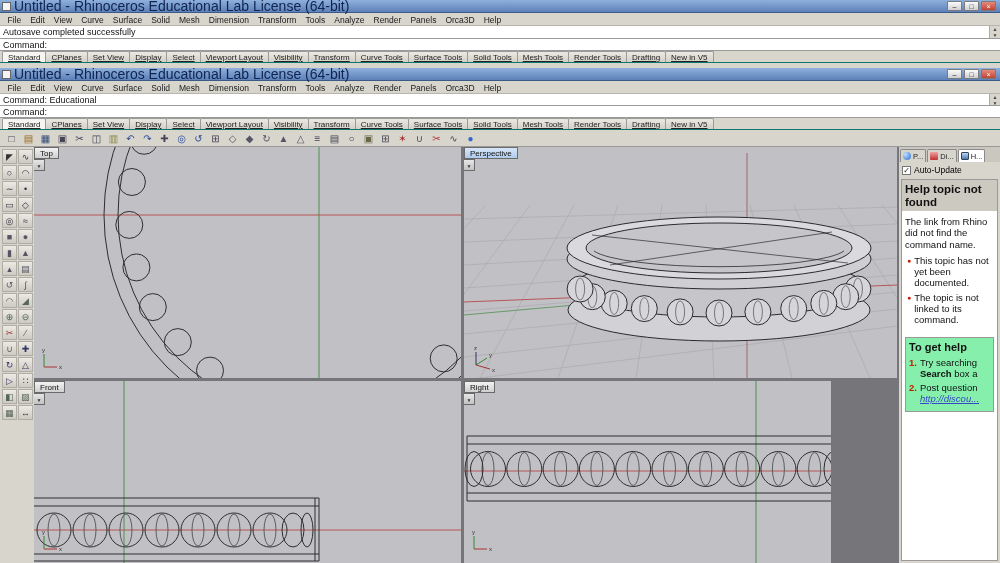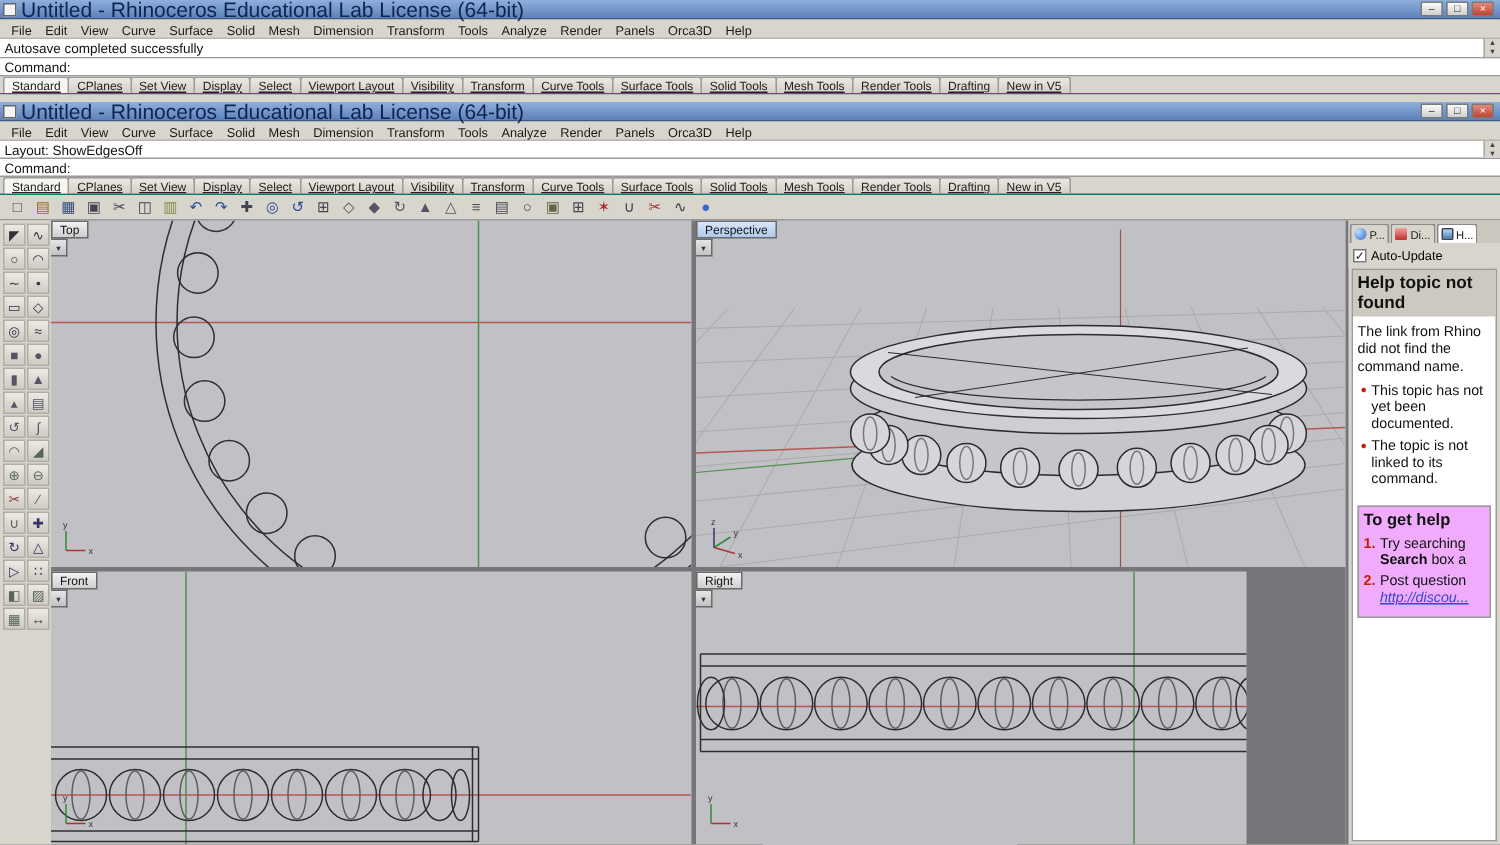--- a/index.html
+++ b/index.html
@@ -63,21 +63,21 @@
   .checkbox{width:9px;height:9px;background:#fff;border:1px solid #777;font-size:8px;line-height:8px;
     text-align:center;color:#222;}
   .hp-content{flex:1;margin:1px 2px 2px;background:#fff;border:1px solid #9a9a9a;padding:3px;
     font-size:9.5px;line-height:1.17;color:#111;overflow:hidden;}
   .hp-heading{background:#ccc9c1;font-weight:bold;font-size:11.5px;line-height:1.1;
     padding:3px;margin:-3px -3px 5px;}
   .hp-para{margin-bottom:5px;}
   .hp-bullets{list-style:none;margin:2px 0 0 2px;}
   .hp-bullets li{display:flex;gap:3px;margin-bottom:4px;}
   .hp-bullets li::before{content:"●";color:#c22000;font-size:7px;line-height:11px;}
-  .get-help{border:1px solid #999;background:#f0abfc;margin-top:12px;padding:3px;}
+  .get-help{border:1px solid #999;background:#86efac;margin-top:12px;padding:3px;}
   .gh-title{font-weight:bold;font-size:11px;margin-bottom:3px;}
   .gh-item{display:flex;gap:3px;margin-bottom:3px;}
   .gh-num{color:#c22000;font-weight:bold;}
   .gh-link{color:#3548c8;font-style:italic;text-decoration:underline;}
 </style>
 </head>
 <body>
 
 <div class="screen">
 
@@ -159,21 +159,21 @@
         <span class="menu-item">Dimension</span>
         <span class="menu-item">Transform</span>
         <span class="menu-item">Tools</span>
         <span class="menu-item">Analyze</span>
         <span class="menu-item">Render</span>
         <span class="menu-item">Panels</span>
         <span class="menu-item">Orca3D</span>
         <span class="menu-item">Help</span>
       </div>
     <div class="cmdrow h12">
-      <span>Layout: ShowEdgesOff</span>
+      <span>Command: Educational</span>
       <span class="scrollcol">
         <span class="sbtn">▲</span>
         <span class="sbtn">▼</span>
       </span>
     </div>
     <div class="cmdrow h12">
       <span>Command:</span>
     </div>
     <div class="tabrow" id="front-tabs">
         <span class="ttab active">Standard</span>

